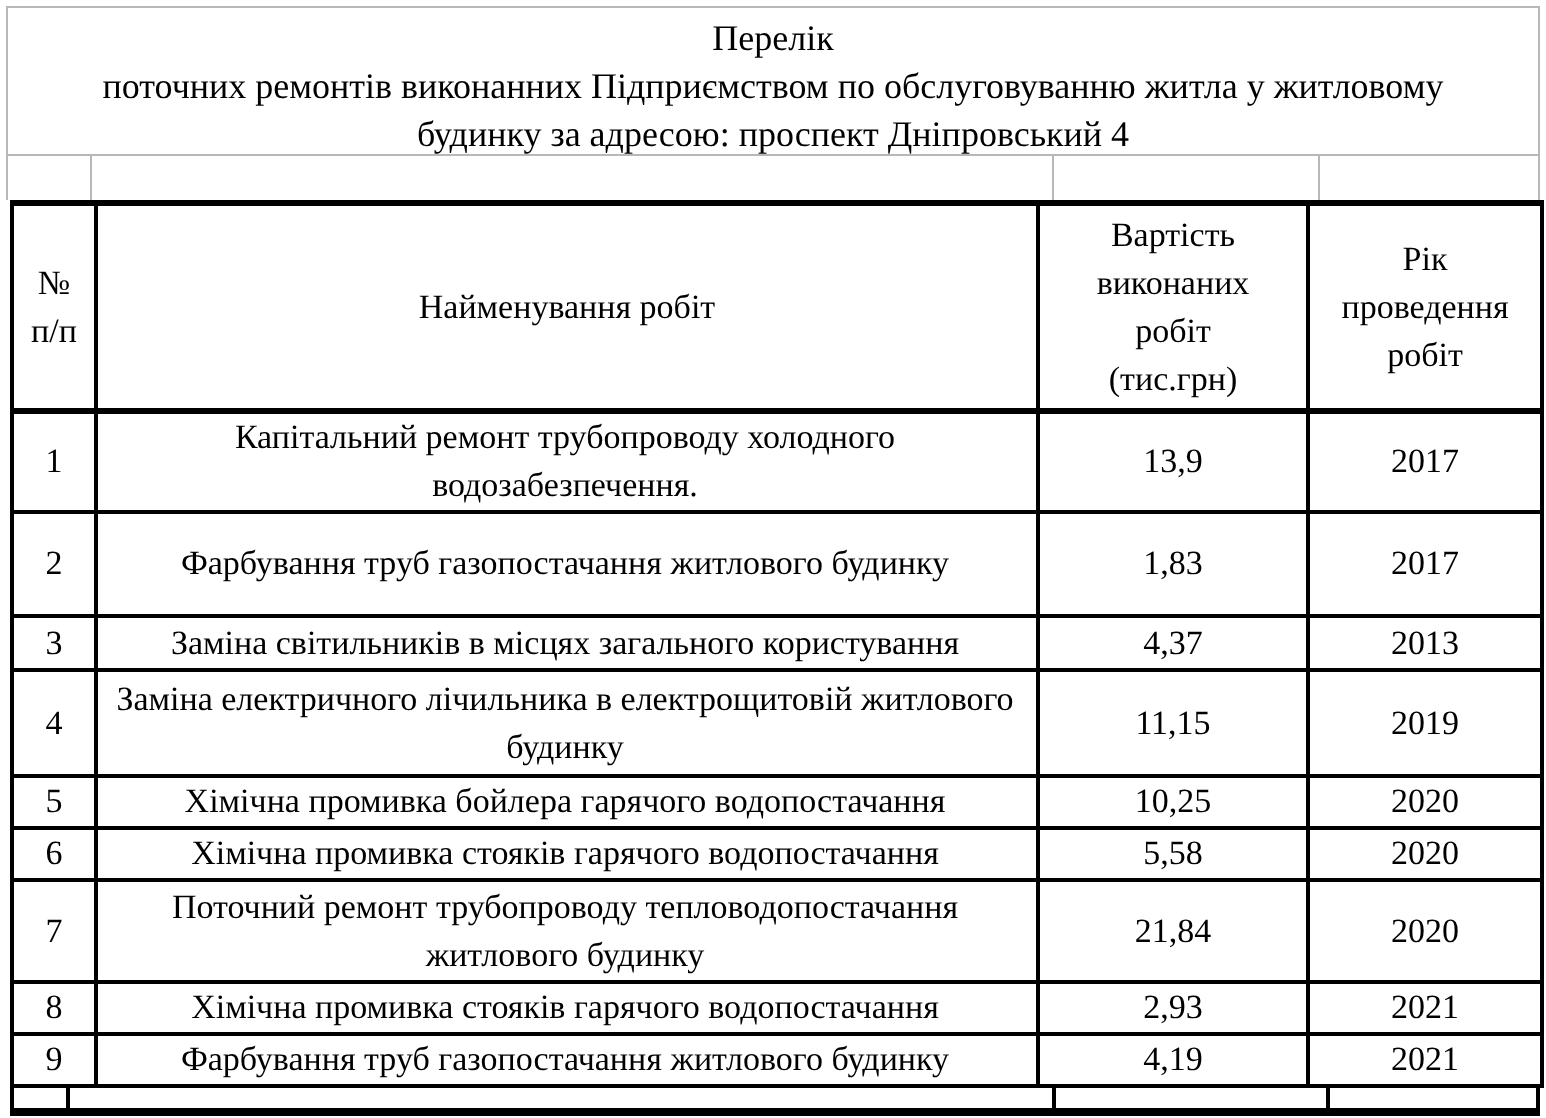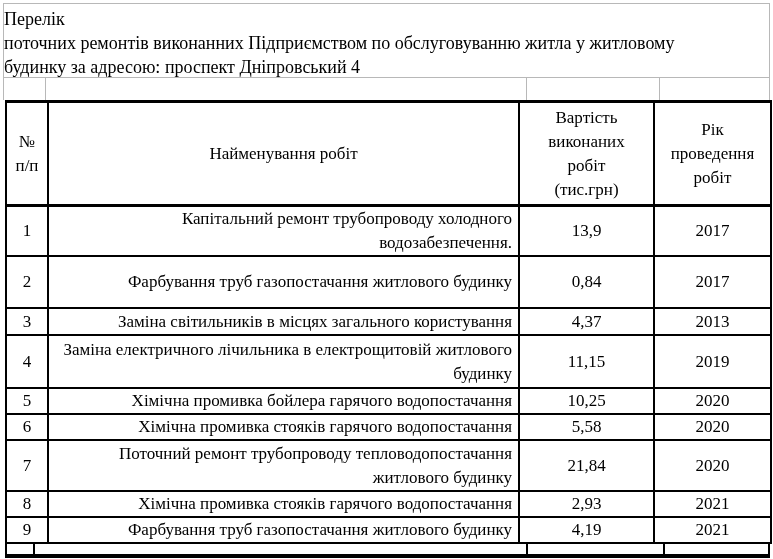--- a/index.html
+++ b/index.html
@@ -11,21 +11,21 @@
     overflow: hidden;
   }
   .page { padding-top: 3px; }
 
   
   .title-block {
     margin-left: 3px;
     width: 767px;
     height: 75px;
     border: 1px solid #b8b8b8;
-    text-align: left;
+    text-align: center;
     font-size: 18px;
     line-height: 24px;
     padding-top: 3px;
     white-space: pre-line;
   }
 
   
   .spacer-row {
     margin-left: 3px;
     width: 767px;
@@ -63,21 +63,21 @@
     line-height: 24px;
   }
   table.works thead tr { height: 104px; }
   table.works thead th {
     text-align: center;
     white-space: pre-line;
     border-top: 3px solid #000000;
     border-bottom: 3px solid #000000;
   }
   td.cell-num, td.cell-cost, td.cell-year { text-align: center; }
-  td.cell-name { text-align: right; padding-left: 4px; padding-right: 6px; }
+  td.cell-name { text-align: center; padding-left: 4px; padding-right: 6px; }
   tbody tr:nth-child(1) { height: 50px; }
   tbody tr:nth-child(2) { height: 52px; }
   tbody tr:nth-child(3) { height: 27px; }
   tbody tr:nth-child(4) { height: 53px; }
   tbody tr:nth-child(5) { height: 26px; }
   tbody tr:nth-child(6) { height: 24px; }
   tbody tr:nth-child(7) { height: 51px; }
   tbody tr:nth-child(8) { height: 24px; }
   tbody tr:nth-child(9) { height: 24px; }
 
@@ -140,21 +140,21 @@
     <tbody>
         <tr>
     <td class="cell-num">1</td>
     <td class="cell-name">Капітальний ремонт трубопроводу холодного водозабезпечення.</td>
     <td class="cell-cost">13,9</td>
     <td class="cell-year">2017</td>
   </tr>
         <tr>
     <td class="cell-num">2</td>
     <td class="cell-name">Фарбування труб газопостачання житлового будинку</td>
-    <td class="cell-cost">0,84</td>
+    <td class="cell-cost">1,83</td>
     <td class="cell-year">2017</td>
   </tr>
         <tr>
     <td class="cell-num">3</td>
     <td class="cell-name">Заміна світильників в місцях загального користування</td>
     <td class="cell-cost">4,37</td>
     <td class="cell-year">2013</td>
   </tr>
         <tr>
     <td class="cell-num">4</td>

